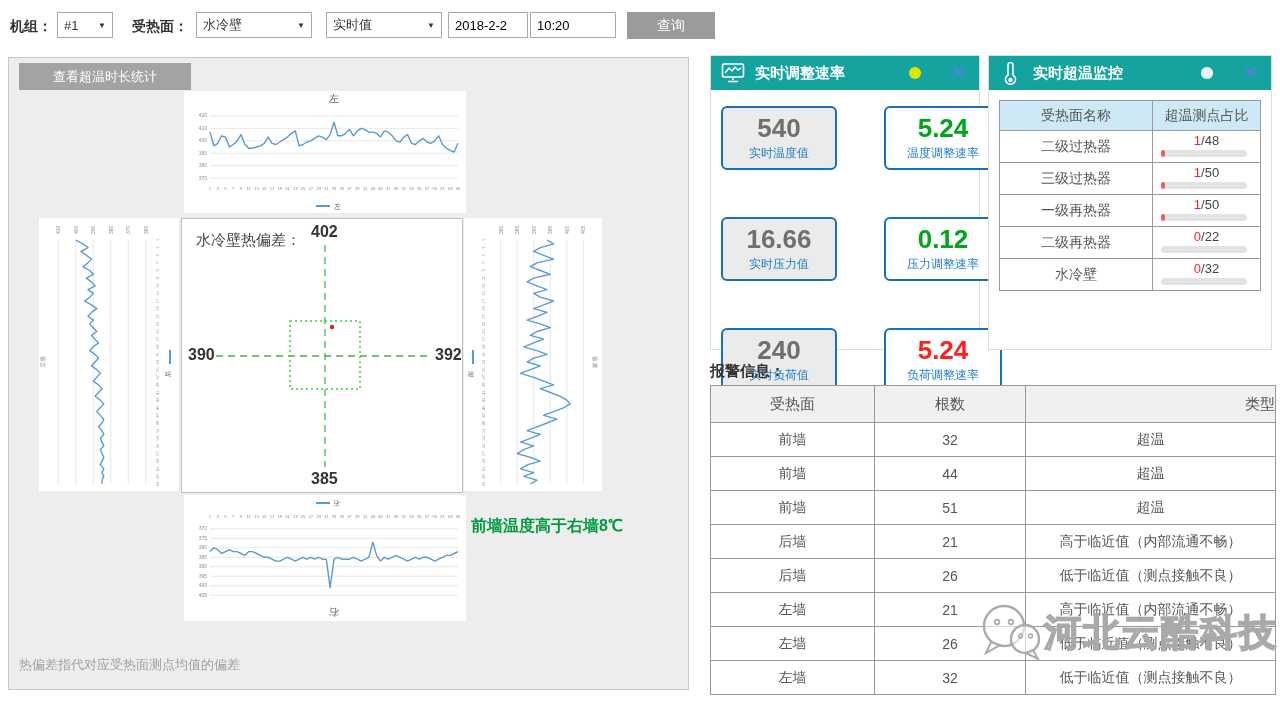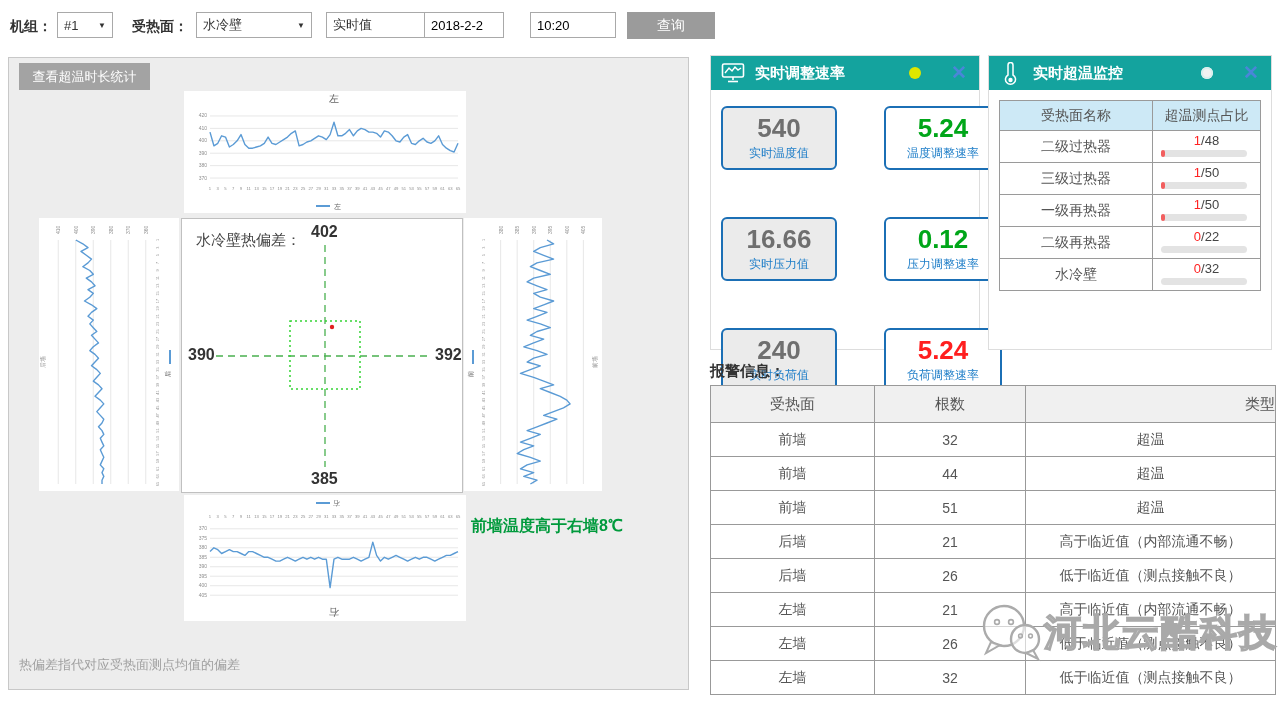--- a/index.html
+++ b/index.html
@@ -11,21 +11,21 @@
     font-size:13px;display:flex;align-items:center;justify-content:space-between;
     padding:0 6px;box-sizing:border-box;cursor:default;}
   .sel .caret{font-size:8px;color:#333;margin-left:6px;}
   .tb-input{position:absolute;height:26px;border:1px solid #a9a9a9;background:#fff;
     font-size:13px;padding:0 6px;box-sizing:border-box;font-family:"Liberation Sans",sans-serif;}
   .btn-query{position:absolute;left:627px;top:12px;width:88px;height:27px;background:#9b9b9b;
     color:#fff;border:none;font-size:14px;cursor:pointer;font-family:"Liberation Sans",sans-serif;}
   
   .left-panel{position:absolute;left:8px;top:57px;width:681px;height:633px;
     background:#ededed;border:1px solid #c8c8c8;box-sizing:border-box;}
-  .btn-stats{position:absolute;left:10px;top:5px;width:131px;height:27px;background:#a3a3a3;
+  .btn-stats{position:absolute;left:10px;top:5px;width:172px;height:27px;background:#a3a3a3;
     color:#fff;border:none;font-size:13px;cursor:pointer;font-family:"Liberation Sans",sans-serif;}
   .chart-card{position:absolute;background:#fff;}
   .center-box{position:absolute;left:172px;top:160px;width:282px;height:275px;background:#fff;
     border:1px solid #c0c0c0;box-sizing:border-box;}
   .dev-label{position:absolute;left:14px;top:12px;font-size:15px;color:#444;}
   .dev-num{position:absolute;font-size:16px;font-weight:bold;color:#333;}
   .green-annot{position:absolute;left:462px;top:455px;font-size:16px;font-weight:bold;
     color:#009a3c;line-height:26px;}
   .panel-note{position:absolute;left:10px;top:598px;font-size:13px;color:#a0a0a0;}
   
@@ -85,21 +85,21 @@
   </div>
   <span class="tb-label" style="left:132px;top:18px;">受热面：</span>
   <div class="sel" style="left:196px;top:12px;width:116px;">
     <span>水冷壁</span>
     <span class="caret">▼</span>
   </div>
   <div class="sel" style="left:326px;top:12px;width:116px;">
     <span>实时值</span>
     <span class="caret">▼</span>
   </div>
-  <input class="tb-input" style="left: 424px; top: 12px; width: 80px;" value="2018-2-2">
+  <input class="tb-input" style="left: 448px; top: 12px; width: 80px;" value="2018-2-2">
   <input class="tb-input" style="left: 530px; top: 12px; width: 86px;" value="10:20">
   <button class="btn-query">查询</button>
 
   <div class="left-panel">
     <button class="btn-stats">查看超温时长统计</button>
 
     <div class="chart-card" style="left:175px;top:33px;width:282px;height:122px;">
       <svg id="chart-top" width="282" height="122">
           <line x1="26" y1="24.96551724137931" x2="274" y2="24.96551724137931" stroke="#dcdcdc" stroke-width="0.7"></line>
           <text x="23" y="26.46551724137931" text-anchor="end" font-size="5" fill="#8f8f8f">420</text>

